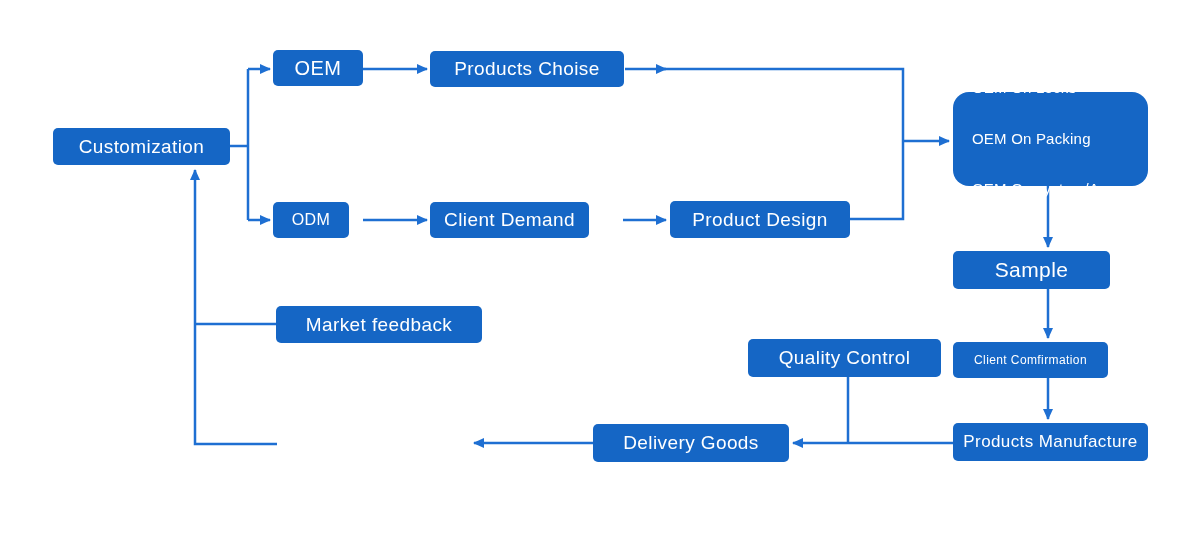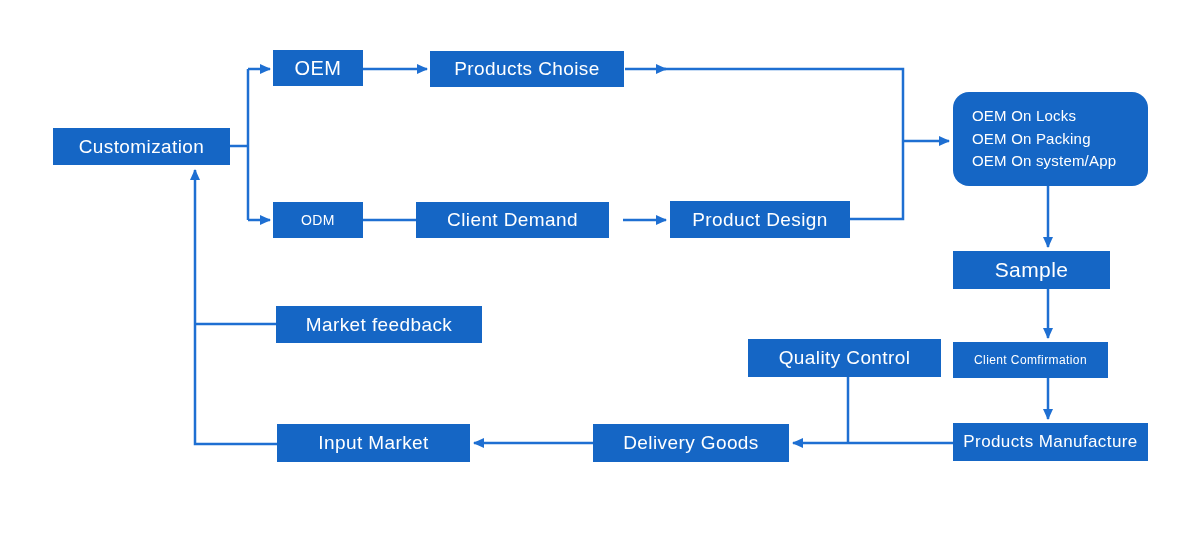--- a/index.html
+++ b/index.html
@@ -25,41 +25,42 @@
   }
   .edge { stroke: var(--line); stroke-width: 2.5; fill: none; }
   .arrowhead { fill: var(--line); }
   .node {
     position: absolute;
     background: var(--box);
     color: var(--text);
     display: flex;
     align-items: center;
     justify-content: center;
-    border-radius: 0;
+    border-radius: 5px;
     font-size: 19px;
     letter-spacing: 0.4px;
     white-space: nowrap;
   }
   #n-customization        { left: 53px;  top: 128px; width: 177px; height: 37px; text-align: right; }
   #n-oem                  { left: 273px; top: 50px;  width: 90px;  height: 36px; font-size: 20px; }
   #n-products-choise      { left: 430px; top: 51px;  width: 194px; height: 36px; }
-  #n-odm                  { left: 273px; top: 202px; width: 90px;  height: 36px; font-size: 14px; }
-  #n-client-demand        { left: 416px; top: 202px; width: 193px; height: 36px; }
+  #n-odm                  { left: 273px; top: 202px; width: 76px;  height: 36px; font-size: 16px; }
+  #n-client-demand        { left: 430px; top: 202px; width: 159px; height: 36px; }
   #n-product-design       { left: 670px; top: 201px; width: 180px; height: 37px; }
   #n-oem-on {
     left: 953px; top: 92px; width: 195px; height: 94px;
     border-radius: 16px;
     flex-direction: column;
     align-items: flex-start;
     justify-content: center;
     padding-left: 19px;
     font-size: 15px;
     line-height: 1.5;
     letter-spacing: 0.2px;
+    gap: 28px;
   }
   #n-sample               { left: 953px; top: 251px; width: 157px; height: 38px; font-size: 21px; }
   #n-client-comfirmation  { left: 953px; top: 342px; width: 155px; height: 36px; font-size: 12px; }
   #n-quality-control      { left: 748px; top: 339px; width: 193px; height: 38px; }
   #n-market-feedback      { left: 276px; top: 306px; width: 206px; height: 37px; }
   #n-input-market         { left: 277px; top: 424px; width: 193px; height: 38px; }
   #n-delivery-goods       { left: 593px; top: 424px; width: 196px; height: 38px; }
   #n-products-manufacture { left: 953px; top: 423px; width: 195px; height: 38px; font-size: 17px; }
 </style>
 </head>
@@ -110,17 +111,16 @@
   <div class="node" id="n-oem-on">
     <span>OEM On Locks</span>
     <span>OEM On Packing</span>
     <span>OEM On system/App</span>
   </div>
 
   <div class="node" id="n-sample">Sample</div>
   <div class="node" id="n-client-comfirmation">Client Comfirmation</div>
   <div class="node" id="n-quality-control">Quality Control</div>
   <div class="node" id="n-market-feedback">Market feedback</div>
-  <div class="node" id="n-input-market">Input Market</div>
   <div class="node" id="n-delivery-goods">Delivery Goods</div>
   <div class="node" id="n-products-manufacture">Products Manufacture</div>
 
 </div>
 
 </body></html>

